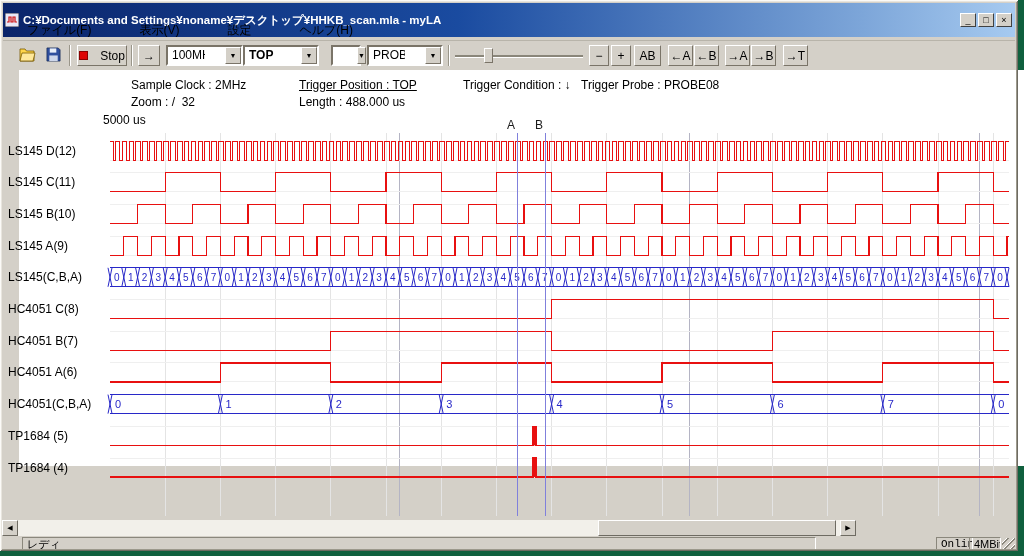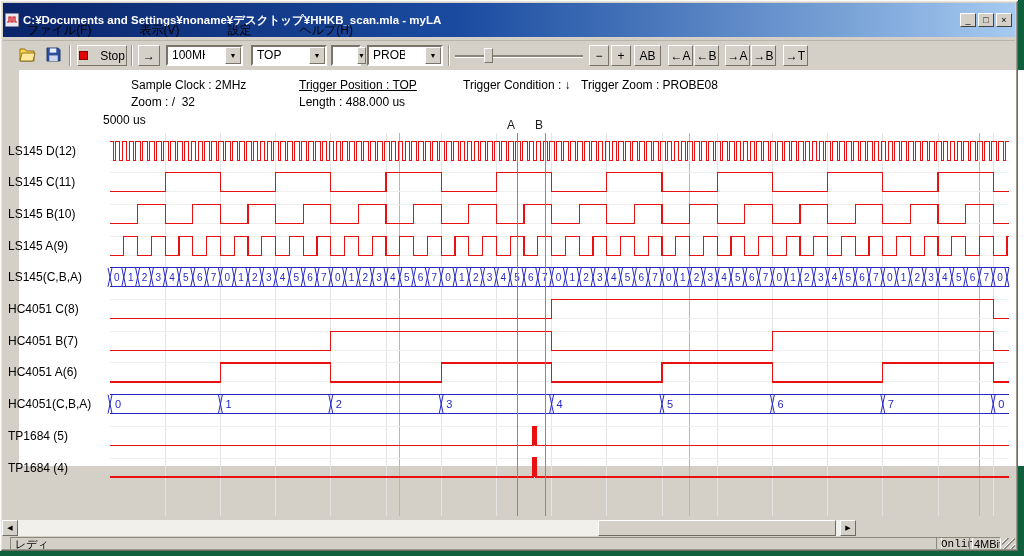--- a/index.html
+++ b/index.html
@@ -110,21 +110,21 @@
       <span class="stop-sq"></span>
       <span>Stop</span>
     </button>
     <div class="tool-sep" style="left:128px;"></div>
     <button class="tbtn3" style="left:135px;width:22px;font-weight:bold;">→</button>
 
     <div class="combo" style="left:163px;width:77px;">
       <span class="val">100MHz</span>
       <span class="drop">▼</span>
     </div>
-    <div class="combo" style="left:248px;width:76px;">
+    <div class="combo" style="left:240px;width:76px;font-weight:bold;">
       <span class="val">TOP</span>
       <span class="drop">▼</span>
     </div>
     <div class="combo" style="left:328px;width:30px;">
       <span class="val">↑</span>
       <span class="drop">▼</span>
     </div>
     <div class="combo" style="left:364px;width:76px;">
       <span class="val">PROBE00</span>
       <span class="drop">▼</span>
@@ -143,21 +143,21 @@
     <button class="tbtn3" style="left:691px;width:25px;">←B</button>
     <button class="tbtn3" style="left:722px;width:25px;">→A</button>
     <button class="tbtn3" style="left:748px;width:25px;">→B</button>
     <button class="tbtn3" style="left:780px;width:25px;">→T</button>
   </div>
 
   <div class="content">
     <div class="info-text" style="left:112px;top:8px;">Sample Clock : 2MHz</div>
     <div class="info-text" style="left:280px;top:8px;text-decoration:underline;">Trigger Position : TOP</div>
     <div class="info-text" style="left:444px;top:8px;">Trigger Condition : ↓</div>
-    <div class="info-text" style="left:562px;top:8px;">Trigger Zoom : PROBE08</div>
+    <div class="info-text" style="left:562px;top:8px;">Trigger Probe : PROBE08</div>
     <div class="info-text" style="left:112px;top:25px;">Zoom : /  32</div>
     <div class="info-text" style="left:280px;top:25px;">Length : 488.000 us</div>
     <div class="info-text" style="left:84px;top:43px;text-align:right;">5000 us</div>
   </div>
 
   <svg id="wave-svg" xmlns="http://www.w3.org/2000/svg">
       <line x1="165.2" y1="133" x2="165.2" y2="516" stroke="#e4e4e4" stroke-width="1" shape-rendering="crispEdges"></line>
       <line x1="220.4" y1="133" x2="220.4" y2="516" stroke="#e4e4e4" stroke-width="1" shape-rendering="crispEdges"></line>
       <line x1="275.6" y1="133" x2="275.6" y2="516" stroke="#e4e4e4" stroke-width="1" shape-rendering="crispEdges"></line>
       <line x1="330.8" y1="133" x2="330.8" y2="516" stroke="#e4e4e4" stroke-width="1" shape-rendering="crispEdges"></line>
@@ -381,19 +381,19 @@
       </button>
     <div class="sb-track">
       <div class="sb-thumb"></div>
     </div>
     <button class="sb-btn" style="right:0;">
         <span>▶</span>
       </button>
   </div>
 
   <div class="statusbar">
-    <div class="sp" style="left:7px;width:932px;">レディ</div>
+    <div class="sp" style="left:19px;width:794px;">レディ</div>
     <div class="sp" style="left:933px;width:37px;font-family:Liberation Mono, monospace;">Online</div>
     <div class="sp" style="left:966px;width:32px;">4MBit</div>
     <div class="grip"></div>
   </div>
 
 </div>
 
 </body></html>

